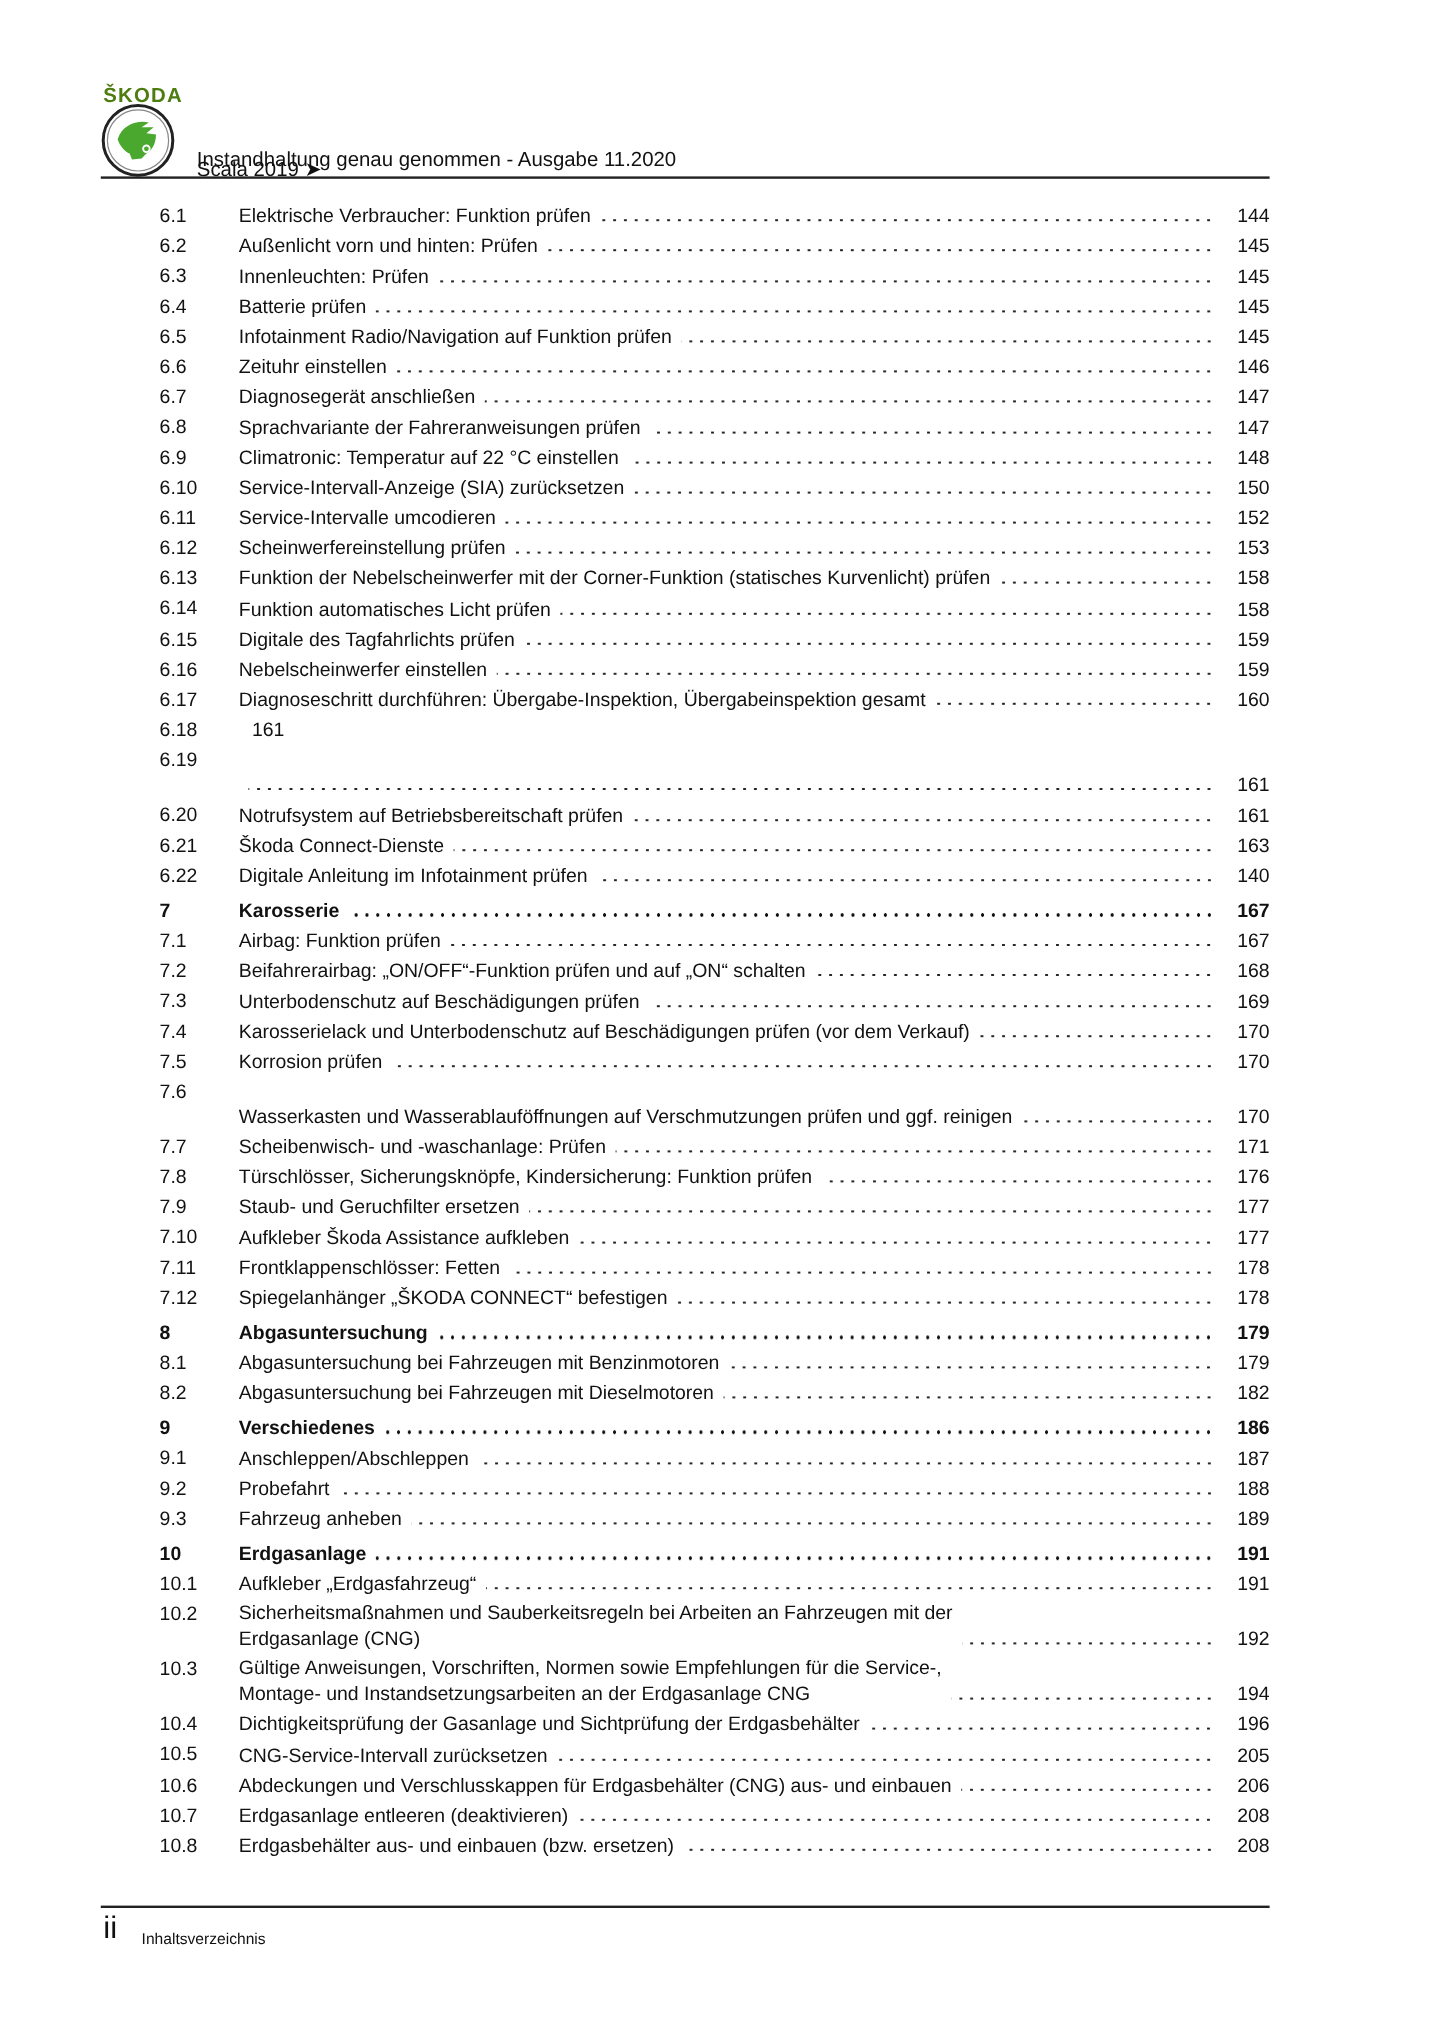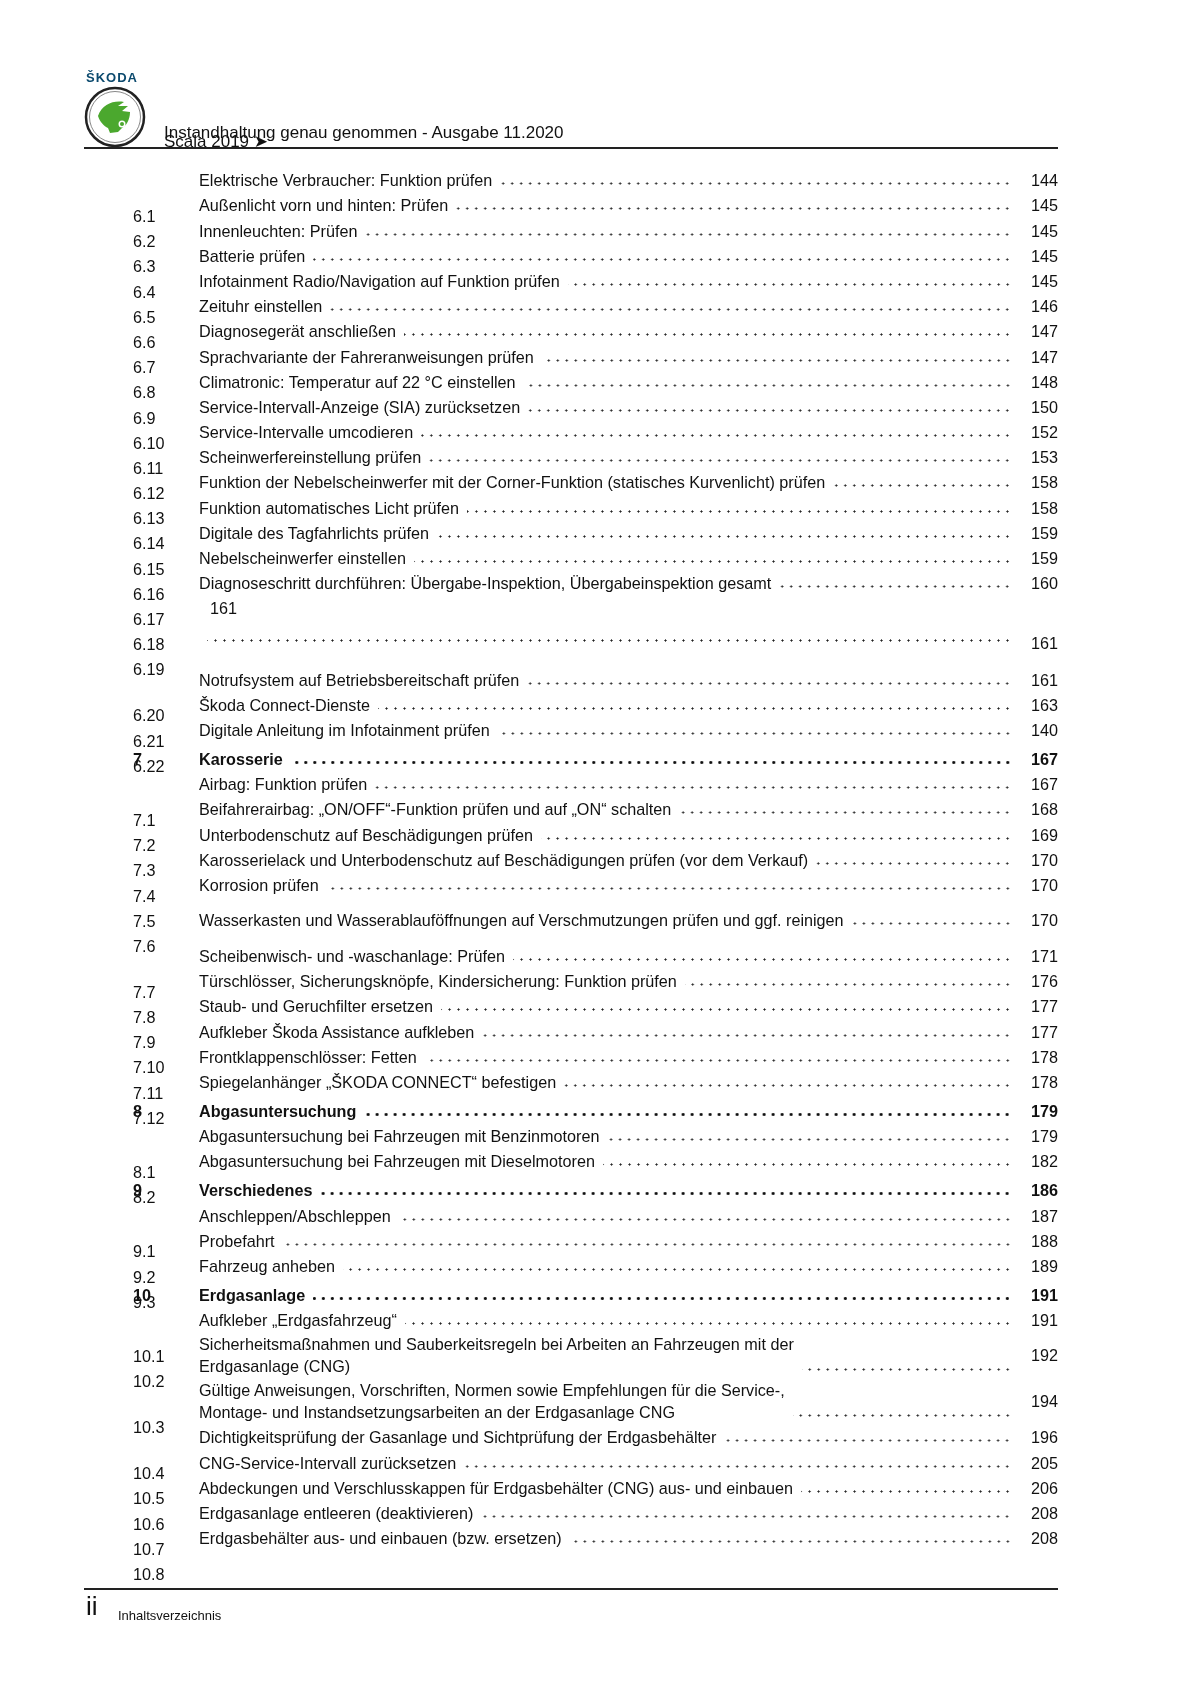--- a/index.html
+++ b/index.html
@@ -1,29 +1,29 @@
 <!DOCTYPE html>
 <html><head>
 <meta charset="utf-8">
 <style>
   html, body { margin: 0; padding: 0; background: #ffffff; }
   body { width: 1191px; height: 1684px; position: relative; overflow: hidden;
          font-family: "Liberation Sans", sans-serif; color: #111; }
-  .brand { position: absolute; left: 86px; top: 70px; font-weight: bold; font-size: 13px;
-           letter-spacing: 1px; color: #0c4a6e; }
+  .brand { position: absolute; left: 86px; top: 70px; font-weight: bold; font-size: 17px;
+           letter-spacing: 1px; color: #4d7c0f; }
   .logo { position: absolute; left: 84px; top: 86px; width: 62px; height: 62px; }
   .hdr-title { position: absolute; left: 164px; top: 99px; font-size: 17px; margin-top: 32px; }
   .hdr-sub { position: absolute; left: 164px; top: 123px; font-size: 17px; }
   .hdr-rule { position: absolute; left: 84px; top: 147px; width: 974px; height: 2px; background: #222; }
   .toc { position: absolute; left: 133px; top: 168px; width: 925px; }
   .row { display: flex; align-items: flex-end; font-size: 16.2px; line-height: 22px;
          height: 25.2px; box-sizing: border-box; padding-bottom: 2px; }
   .row.chapter { font-weight: bold; height: 29px; padding-top: 4px; }
-  .row.two { height: 46px; align-items: center; }
-  .num { width: 66px; flex: none; align-self: flex-start; padding-top: 1px; margin-top: 36px; }
+  .row.two { height: 46px; }
+  .num { width: 66px; flex: none; align-self: flex-start; padding-top: 1px; }
   .row.two .num { align-self: flex-start; }
   .row.chapter .num { align-self: flex-end; padding-top: 0; }
   .title-wrap { flex: 1; display: flex; align-items: flex-end; min-width: 0; }
   .title { white-space: pre-wrap; }
   .leader { flex: 1; min-width: 12px; margin: 0 8px; height: 5px; margin-bottom: 5px;
             background-image: radial-gradient(circle, #222 0.9px, transparent 1.2px);
             background-size: 9px 5px; background-repeat: repeat-x; background-position: right center; }
   .row.chapter .leader { background-image: radial-gradient(circle, #111 1.3px, transparent 1.6px); }
   .page { width: 38px; flex: none; text-align: right; }
   .ftr-rule { position: absolute; left: 84px; top: 1588px; width: 974px; height: 2px; background: #222; }

